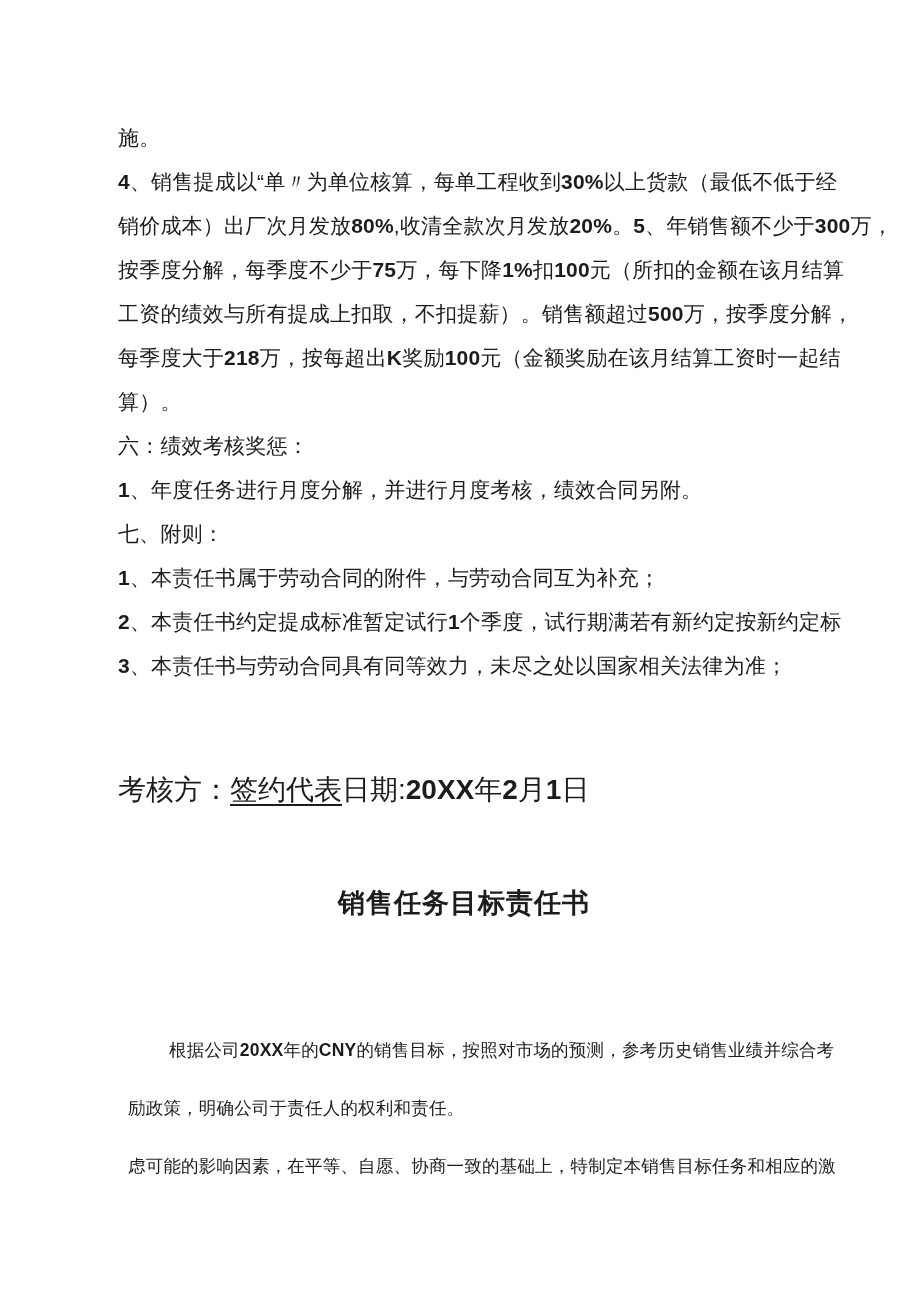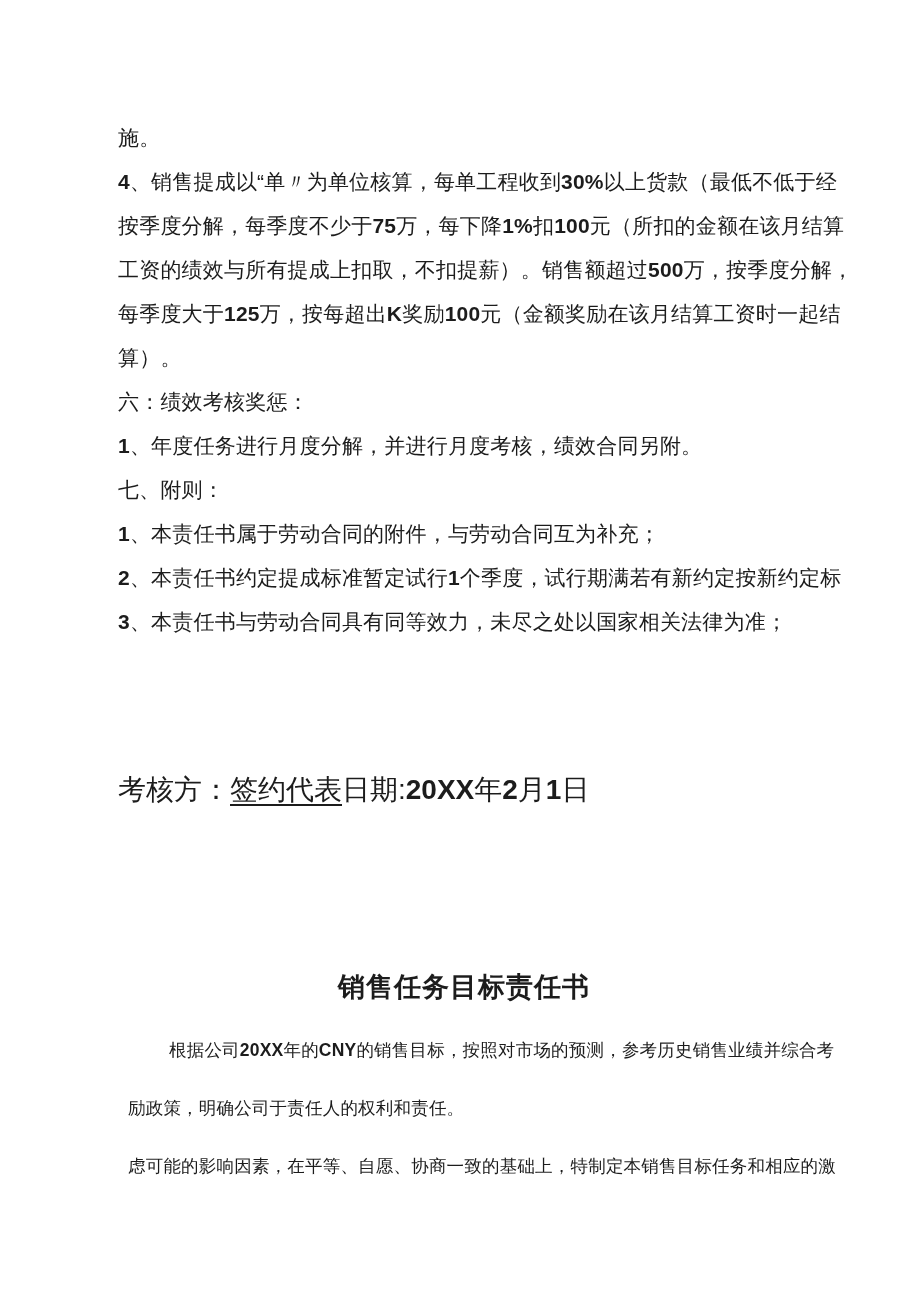--- a/index.html
+++ b/index.html
@@ -46,21 +46,21 @@
     text-decoration: underline;
     text-underline-offset: 5px;
   }
   .assessee-label {
     display: inline-block;
     width: 435px;
   }
   .doc-title {
     position: absolute;
     left: 118px;
-    top: 964px;
+    top: 880px;
     width: 692px;
     height: 46px;
     line-height: 46px;
     font-size: 27px;
     font-weight: bold;
     text-align: center;
     letter-spacing: 1px;
     white-space: nowrap;
     margin: 0;
   }
@@ -82,23 +82,24 @@
   b { font-weight: bold; }
 </style>
 </head>
 <body>
 
 <div class="page">
 
   <div class="body-lines">
     <p class="bline num-bold">施。</p>
     <p class="bline num-bold"><b>4</b>、销售提成以“单〃为单位核算，每单工程收到<b>30%</b>以上货款（最低不低于经</p>
+    <p class="bline num-bold">销价成本）出厂次月发放<b>80%</b>,收清全款次月发放<b>20%</b>。<b>5</b>、年销售额不少于<b>300</b>万，</p>
     <p class="bline num-bold">按季度分解，每季度不少于<b>75</b>万，每下降<b>1%</b>扣<b>100</b>元（所扣的金额在该月结算</p>
     <p class="bline num-bold">工资的绩效与所有提成上扣取，不扣提薪）。销售额超过<b>500</b>万，按季度分解，</p>
-    <p class="bline num-bold">每季度大于<b>125</b>万，按每超出<b>K</b>奖励<b>100</b>元（金额奖励在该月结算工资时一起结</p>
+    <p class="bline num-bold">每季度大于<b>218</b>万，按每超出<b>K</b>奖励<b>100</b>元（金额奖励在该月结算工资时一起结</p>
     <p class="bline num-bold">算）。</p>
     <p class="bline num-bold">六：绩效考核奖惩：</p>
     <p class="bline num-bold"><b>1</b>、年度任务进行月度分解，并进行月度考核，绩效合同另附。</p>
     <p class="bline num-bold">七、附则：</p>
     <p class="bline num-bold"><b>1</b>、本责任书属于劳动合同的附件，与劳动合同互为补充；</p>
     <p class="bline num-bold"><b>2</b>、本责任书约定提成标准暂定试行<b>1</b>个季度，试行期满若有新约定按新约定标</p>
     <p class="bline num-bold"><b>3</b>、本责任书与劳动合同具有同等效力，未尽之处以国家相关法律为准；</p>
   </div>
 
   <div class="sig-row sig-assessor">

